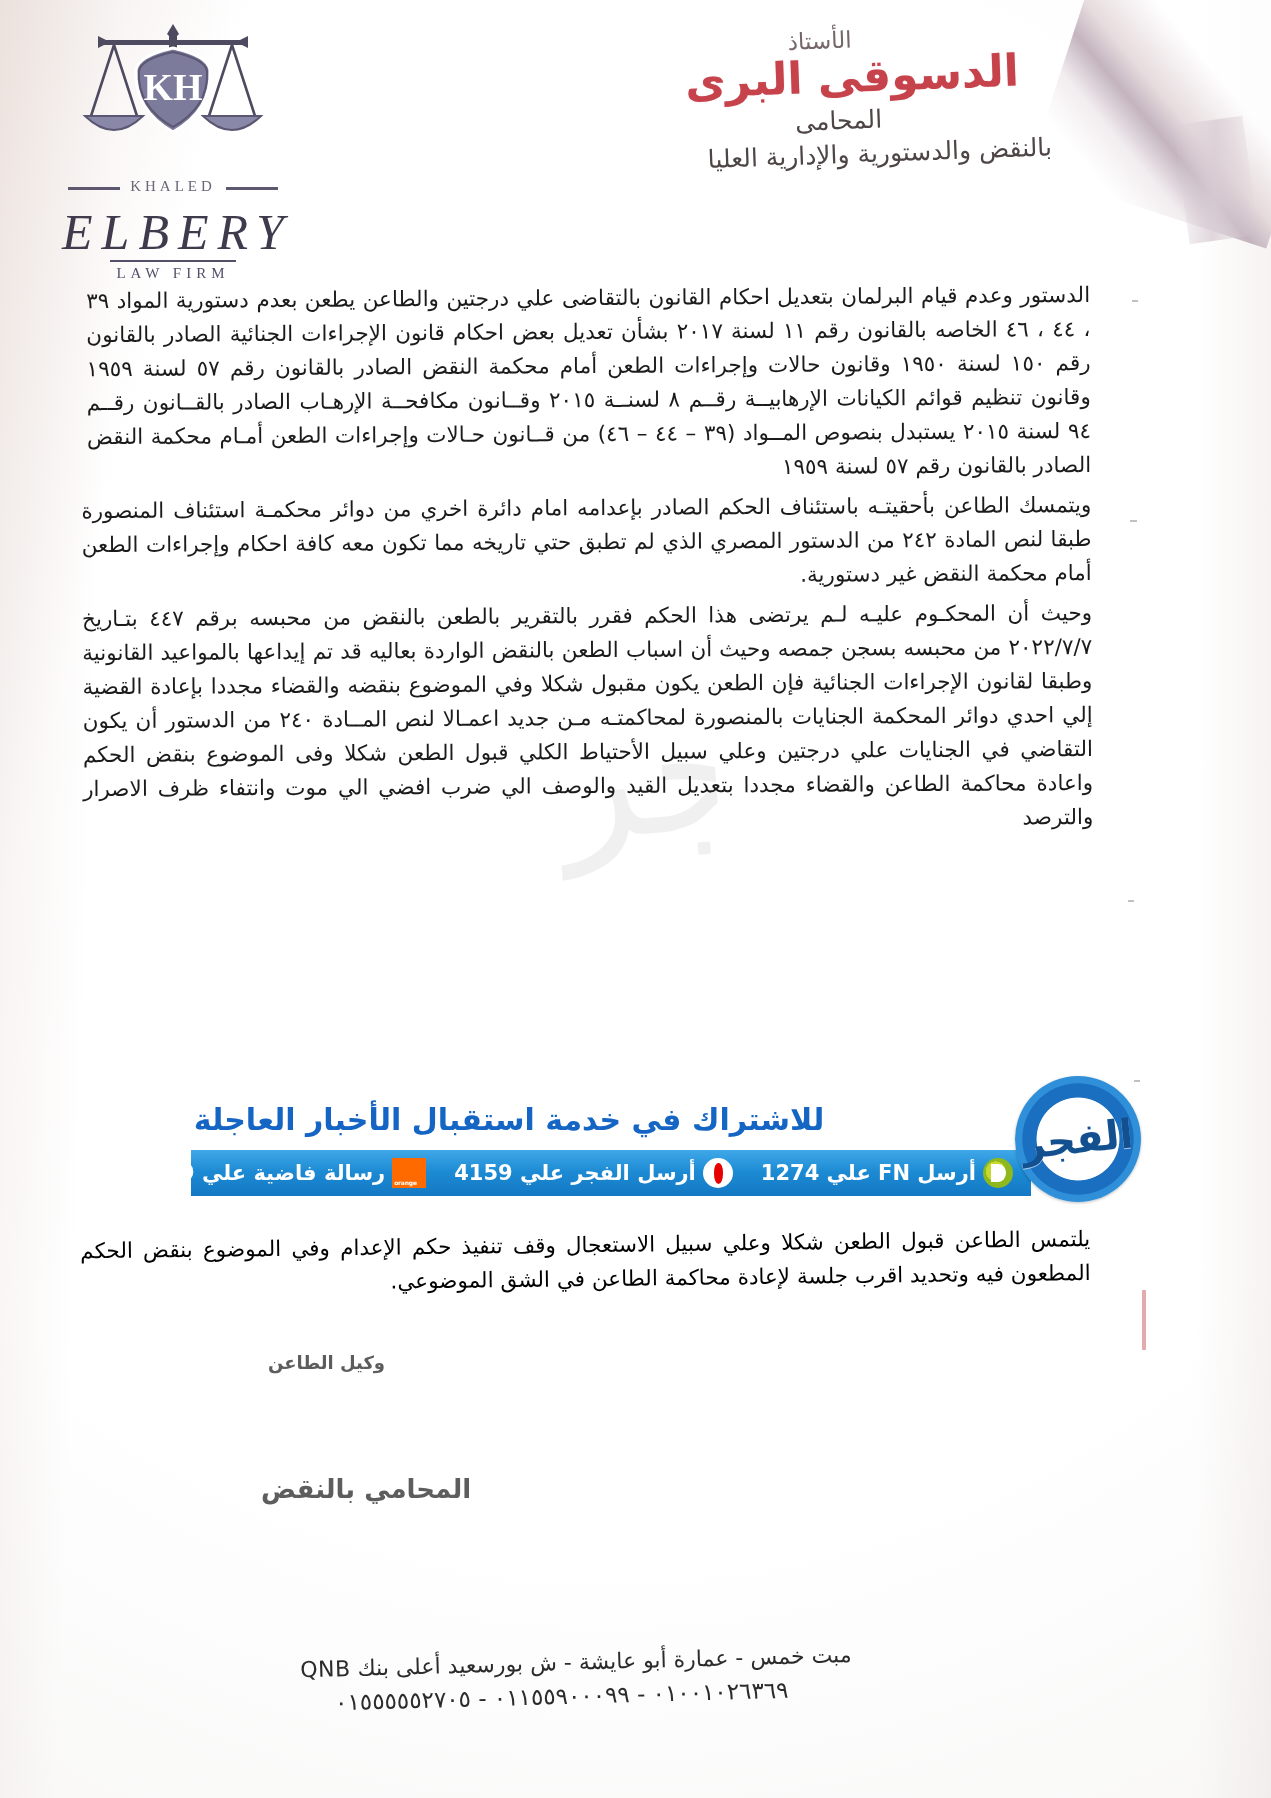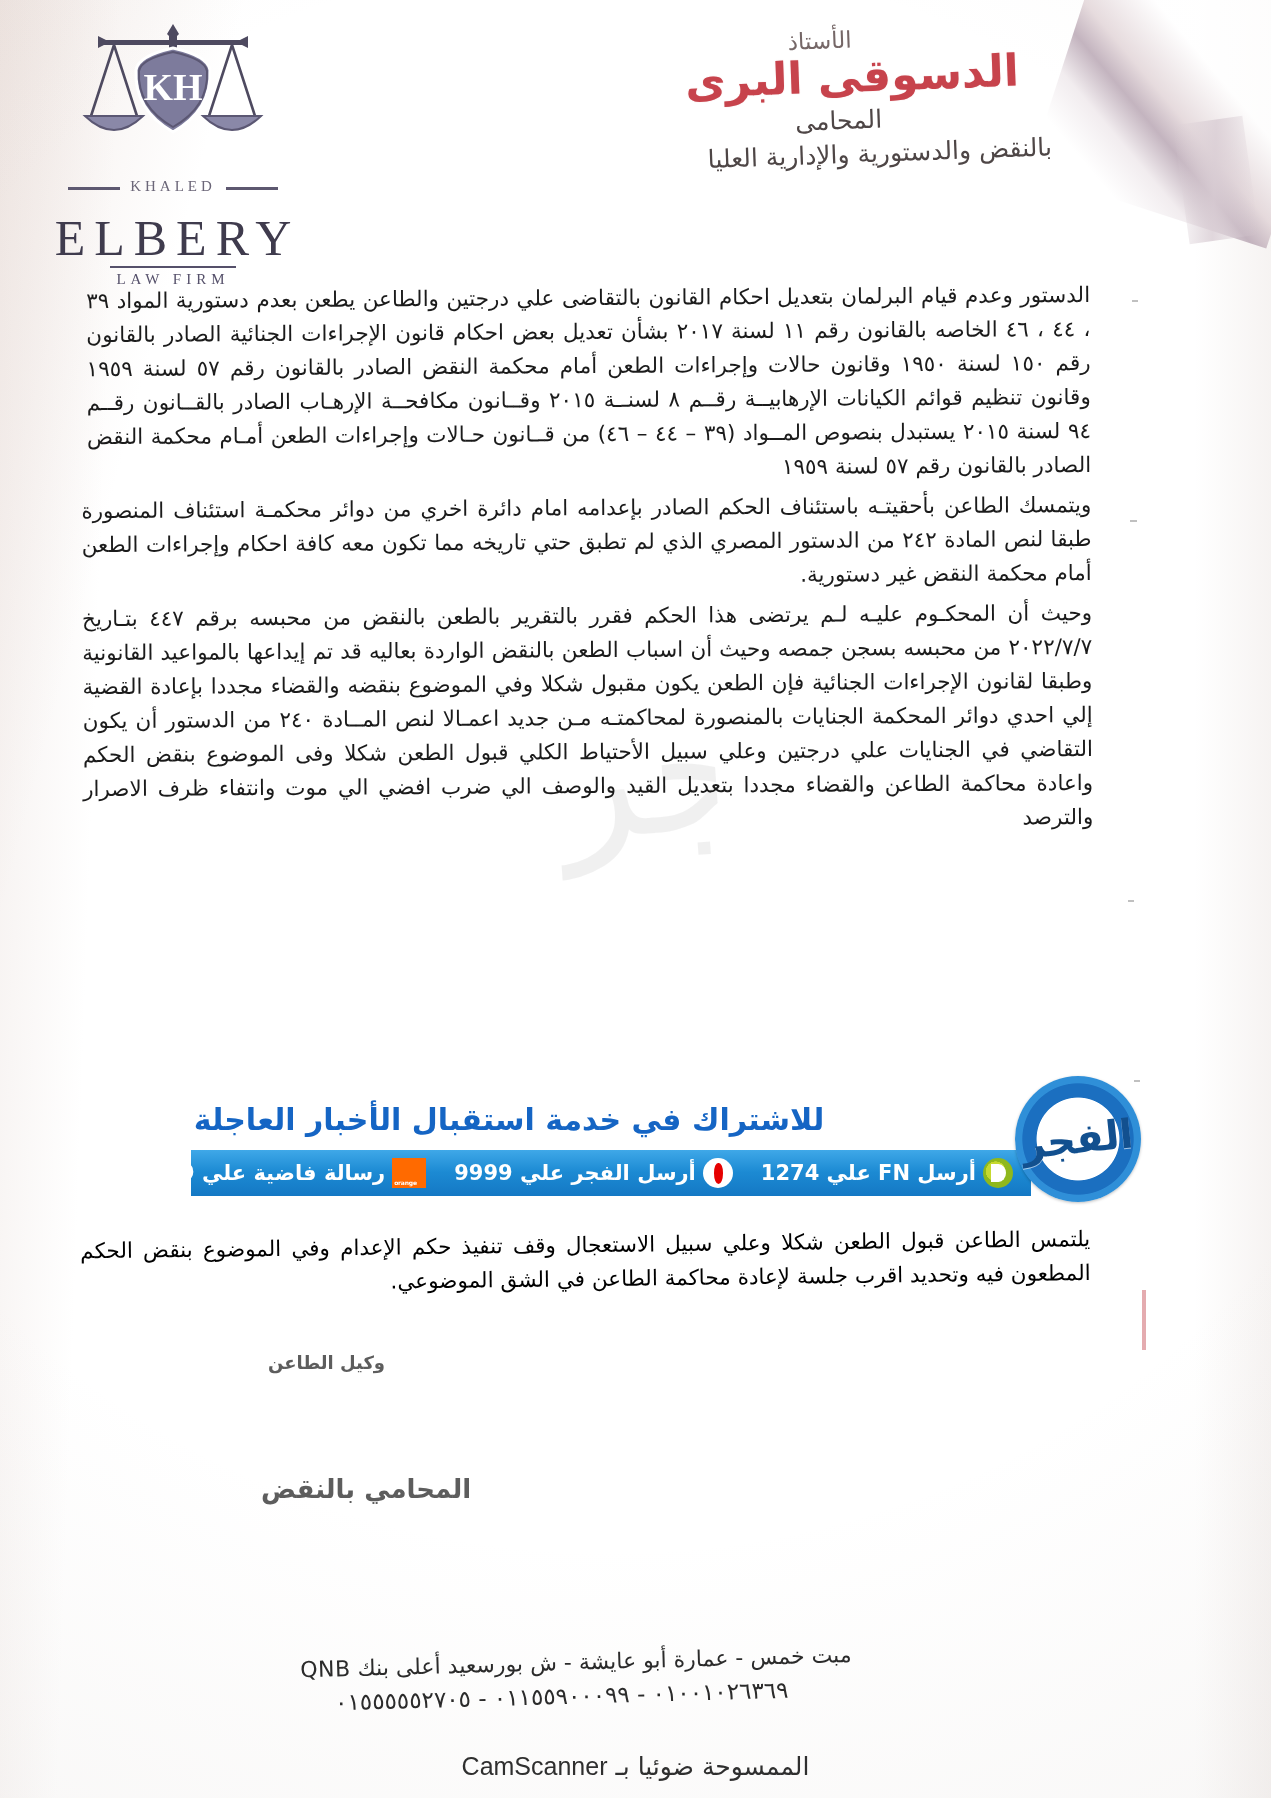--- a/index.html
+++ b/index.html
@@ -70,22 +70,23 @@
   }
   #brand-khaled::before { left: -50px; }
   #brand-khaled::after { right: -50px; }
 
   #brand-elbery {
     font-family: "Liberation Serif", "DejaVu Serif", serif;
     font-size: 50px;
     letter-spacing: 9px;
     color: #3f3b4d;
     line-height: 1.02;
-    margin-top: 18px;
+    margin-top: 12px;
     text-indent: 9px;
+    font-style: italic;
   }
   #brand-lawfirm {
     font-family: "Liberation Serif", "DejaVu Serif", serif;
     font-size: 15px;
     letter-spacing: 5px;
     color: #55506a;
     margin-top: 2px;
     display: inline-block;
     position: relative;
     padding: 3px 6px 0 6px;
@@ -434,21 +435,21 @@
     <div id="ad-headline">للاشتراك في خدمة استقبال الأخبار العاجلة</div>
 
     <div id="ad-bar">
       <div class="ad-cell">
         <span class="carrier-etisalat"></span>
         <span>أرسل FN علي 1274</span>
       </div>
       <div class="ad-sep"></div>
       <div class="ad-cell">
         <span class="carrier-vodafone"></span>
-        <span>أرسل الفجر علي 9999</span>
+        <span>أرسل الفجر علي 4159</span>
       </div>
       <div class="ad-sep"></div>
       <div class="ad-cell">
         <span class="carrier-orange"></span>
         <span>رسالة فاضية علي 4529</span>
       </div>
     </div>
 
     <div id="fajr-logo">
       <span id="fajr-word">الفجر</span>
@@ -462,18 +463,14 @@
   <div id="signature">
     <div class="sig-line" id="sig-agent">وكيل الطاعن</div>
     <div class="sig-line" id="sig-role">المحامي بالنقض</div>
   </div>
 
   <div id="footer">
     <div class="foot-line" id="foot-address">مبت خمس - عمارة أبو عايشة - ش بورسعيد أعلى بنك QNB</div>
     <div class="foot-line" id="foot-phones">٠١٠٠١٠٢٦٣٦٩ - ٠١١٥٥٩٠٠٠٩٩ - ٠١٥٥٥٥٥٢٧٠٥</div>
   </div>
 
-  <div id="camscanner">
-    <span>الممسوحة ضوئيا بـ</span>
-    <span class="cs-brand">CamScanner</span>
-  </div>
 
 </div>
 
 </body></html>

